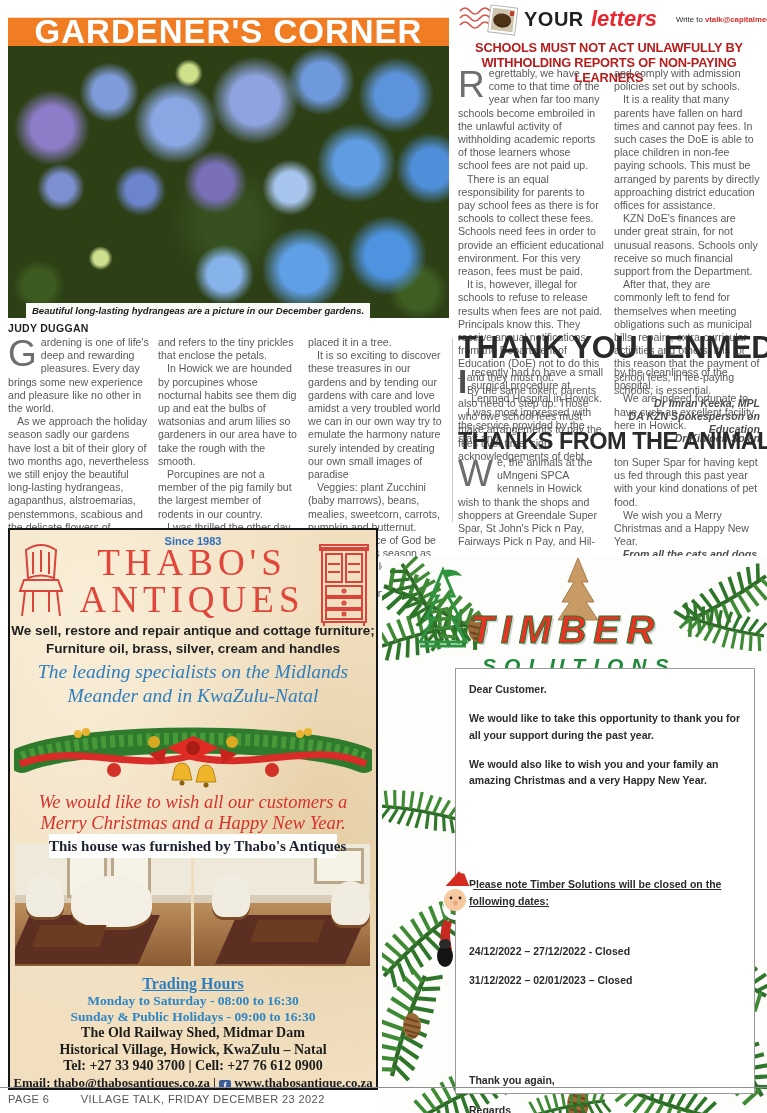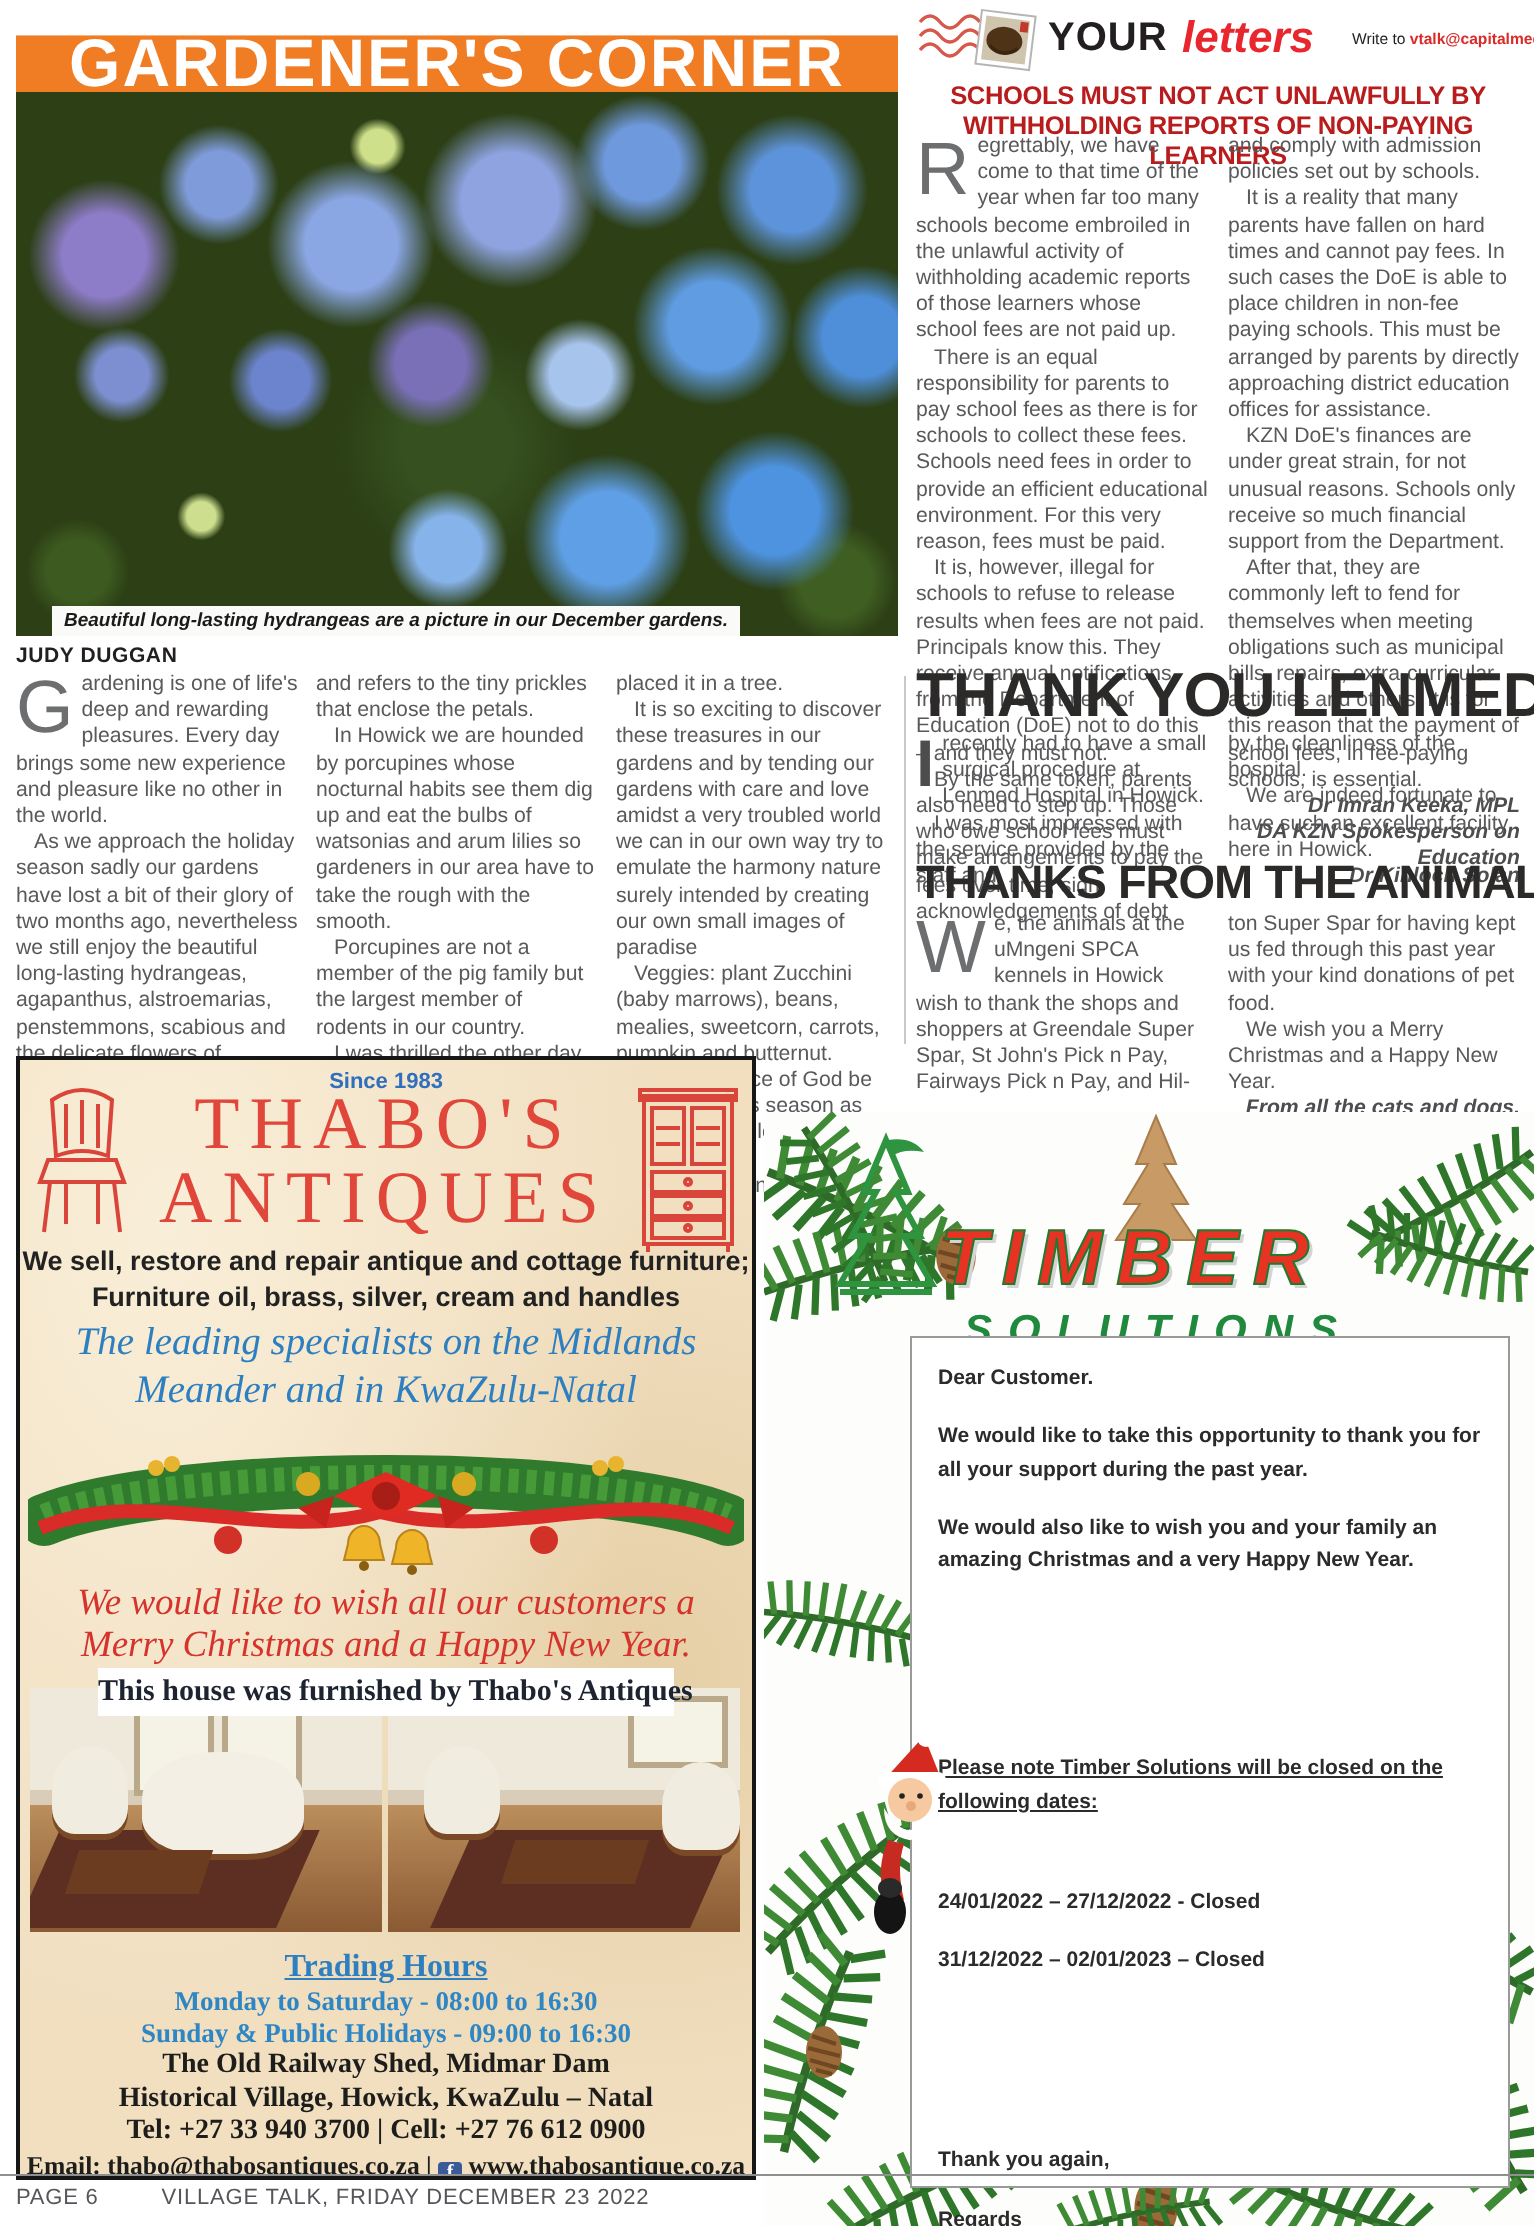--- a/index.html
+++ b/index.html
@@ -368,21 +368,21 @@
         </svg>
         <span class="tb-timber">TIMBER</span>
       </div>
       <span class="tb-sol">SOLUTIONS</span>
     </div>
     <div class="tletter">
       <p>Dear Customer.</p>
       <p>We would like to take this opportunity to thank you for all your support during the past year.</p>
       <p>We would also like to wish you and your family an amazing Christmas and a very Happy New Year.</p>
       <p class="ul gap1">Please note Timber Solutions will be closed on the following dates:</p>
-      <p class="gap2">24/01/2022 – 27/12/2022 - Closed</p>
+      <p class="gap2">24/12/2022 – 27/12/2022 - Closed</p>
       <p>31/12/2022 – 02/01/2023 – Closed</p>
       <p class="gap3">Thank you again,</p>
       <p>Regards</p>
 
     </div>
     <svg class="santa" width="46" height="118" viewBox="0 0 46 118">
       <polygon points="10,26 38,24 30,4" fill="#d42a20"></polygon>
       <circle cx="31" cy="5" r="4.5" fill="#fff"></circle>
       <rect x="7" y="22" width="34" height="8" rx="4" fill="#fff"></rect>
       <circle cx="23" cy="36" r="11" fill="#f6c9a0"></circle>

